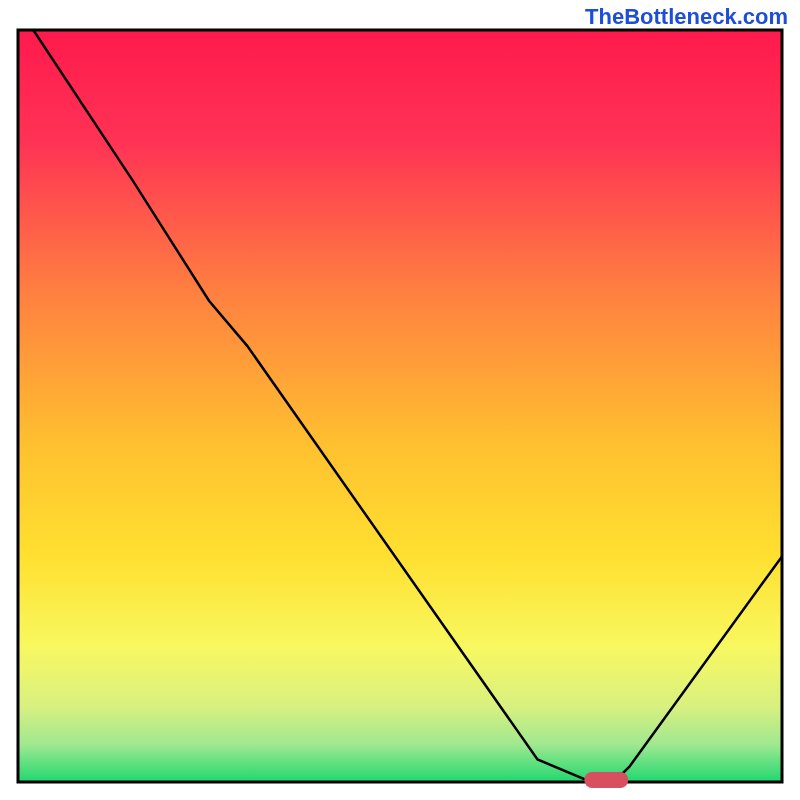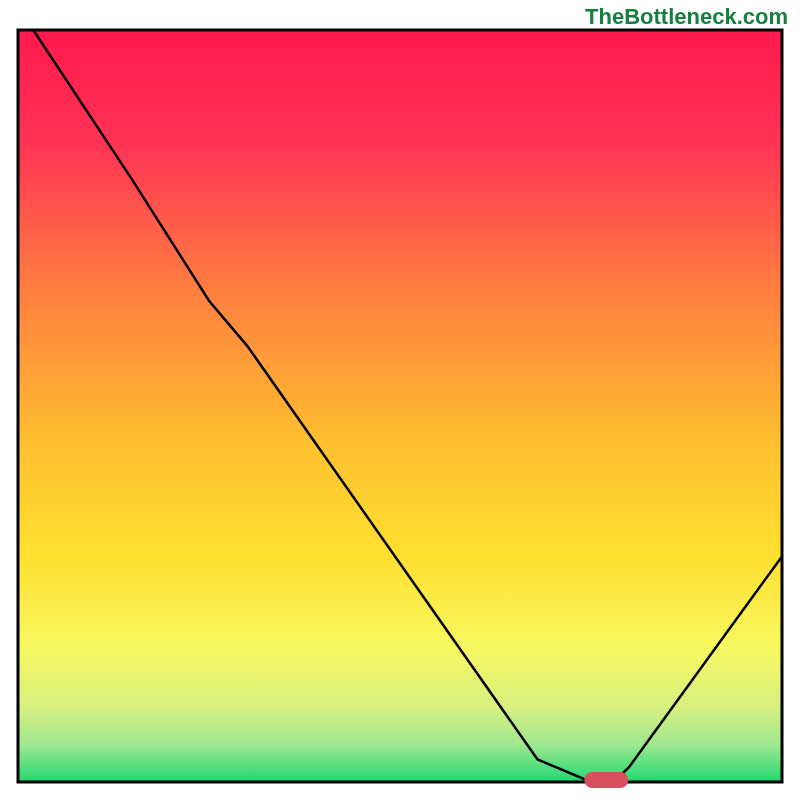--- a/index.html
+++ b/index.html
@@ -14,21 +14,21 @@
     width: 800px;
     height: 800px;
     position: relative;
   }
   .watermark {
     position: absolute;
     top: 4px;
     right: 12px;
     font-size: 22px;
     font-weight: bold;
-    color: #15803d;
+    color: #1d4ed8;
     z-index: 10;
   }
   svg {
     display: block;
   }
 </style>
 </head>
 <body>
 
 <div class="chart-container">

